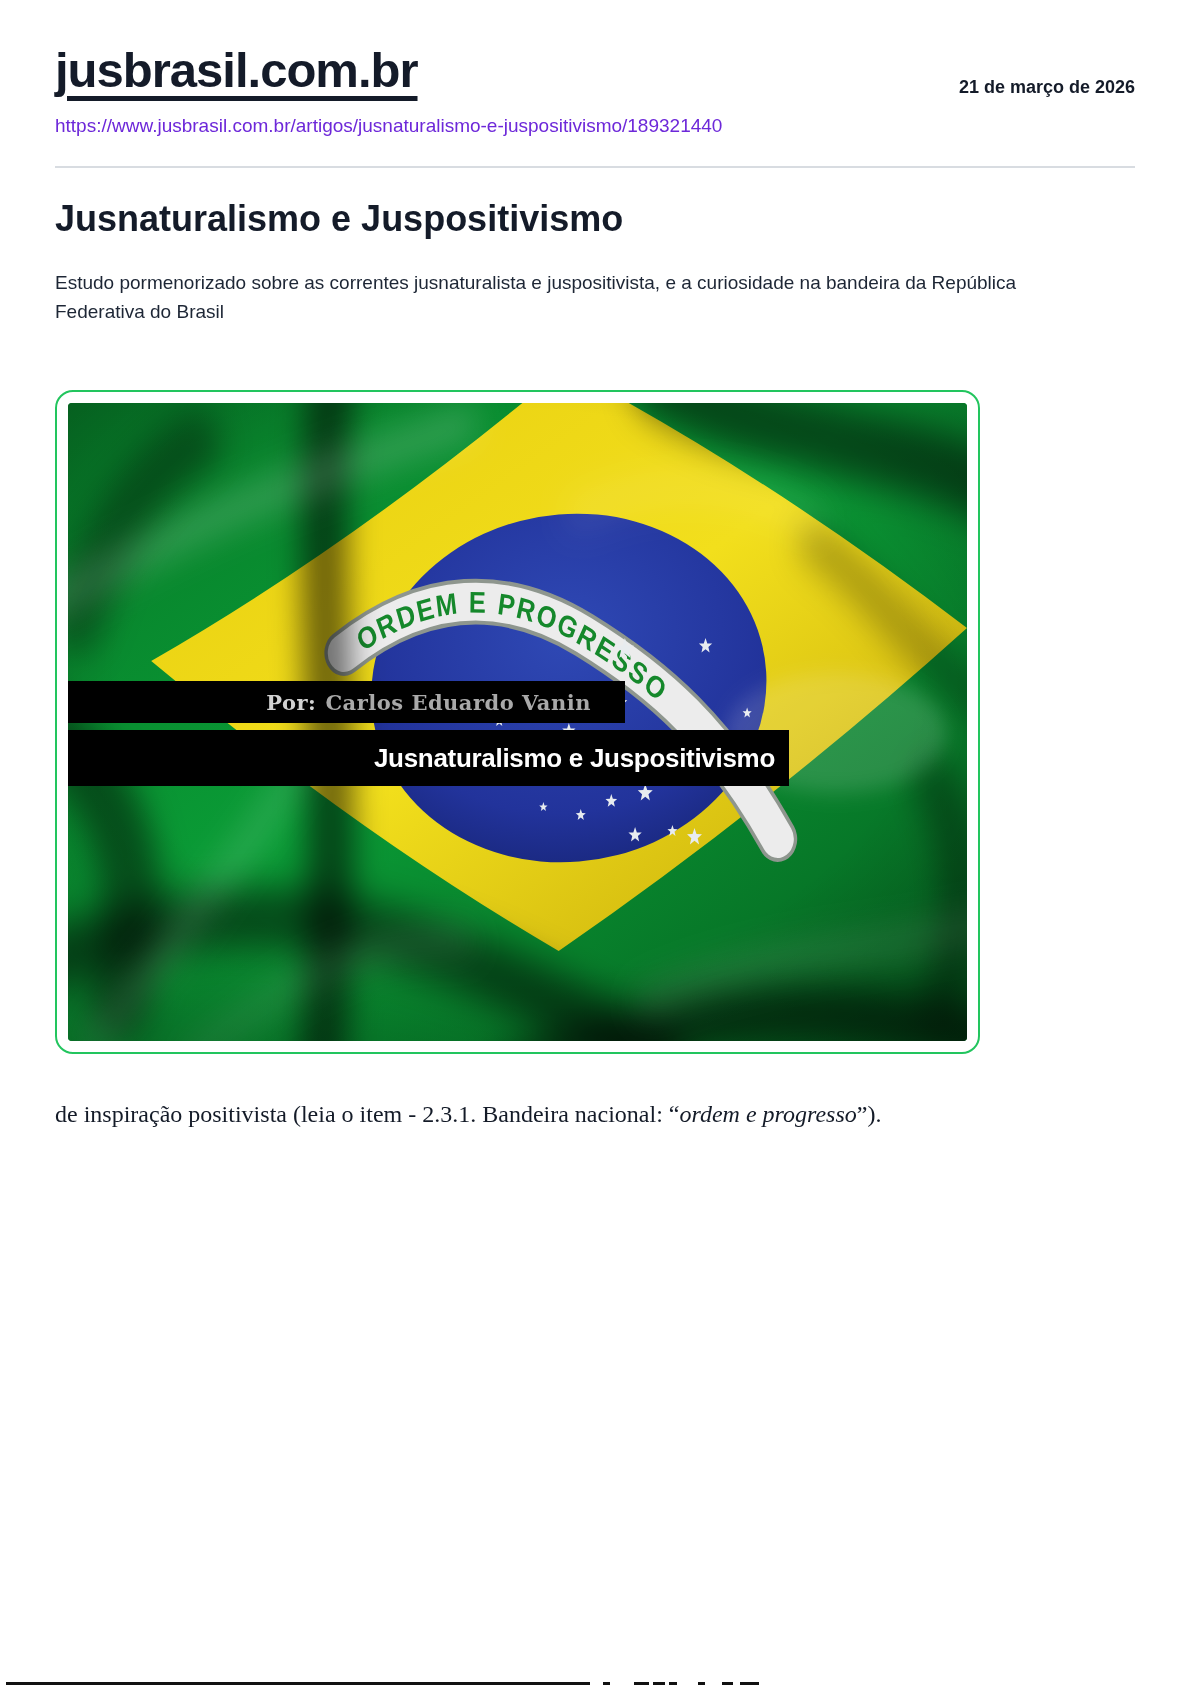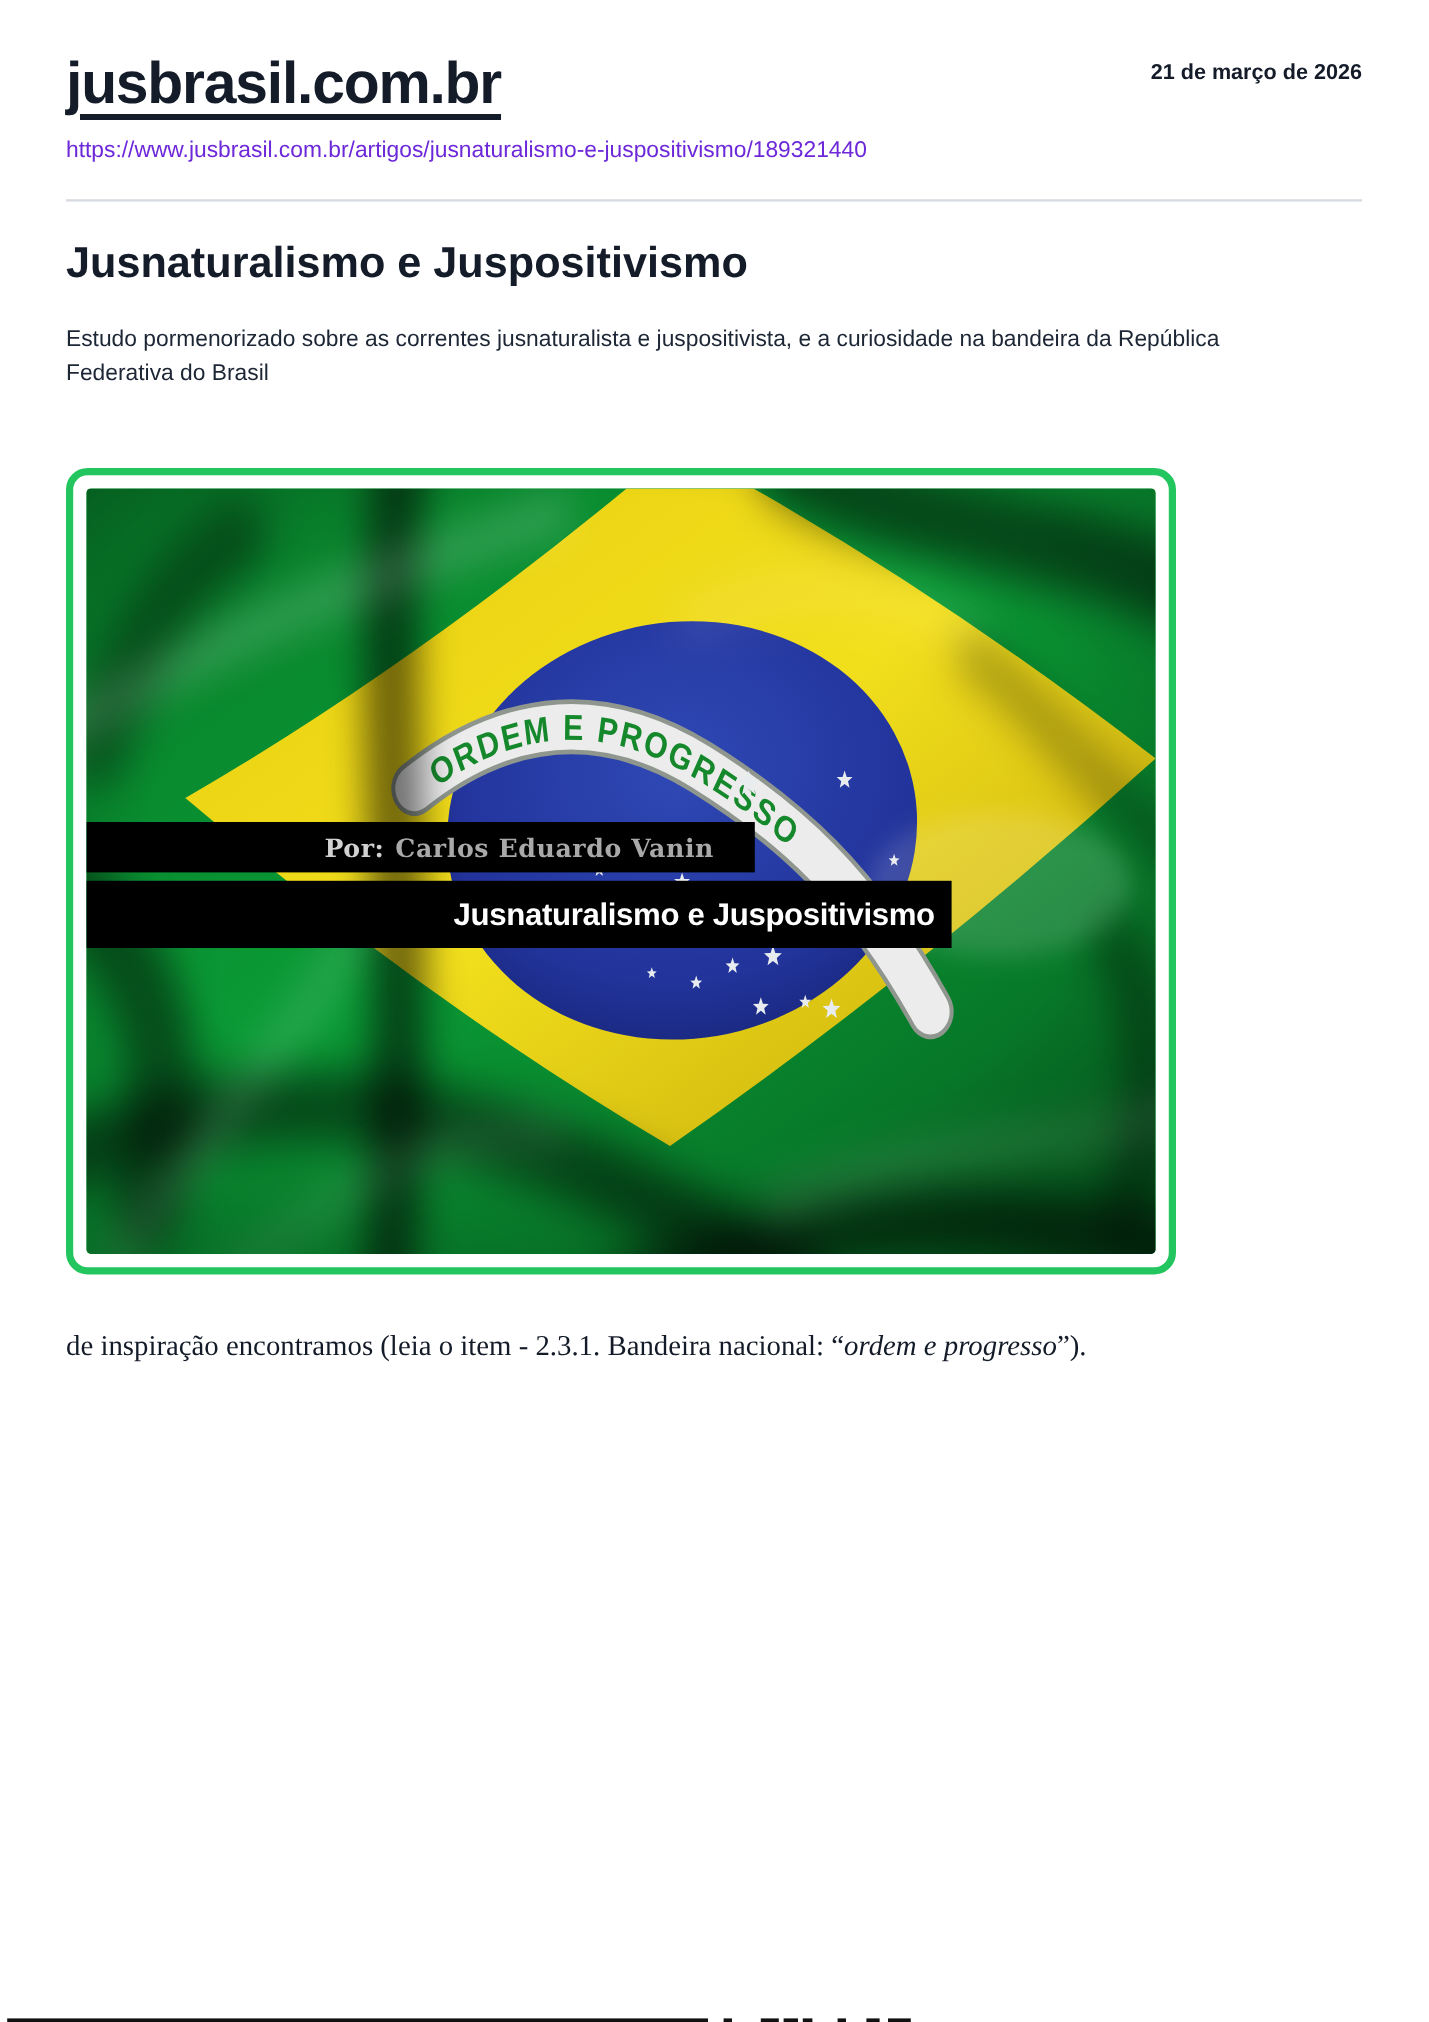--- a/index.html
+++ b/index.html
@@ -4,38 +4,38 @@
 <style>
   html,body{margin:0;padding:0;}
   body{
     width:1191px;height:1685px;position:relative;overflow:hidden;
     background:#ffffff;color:#151c2a;
     font-family:"Liberation Sans", sans-serif;
   }
   .content{padding:42px 56px 0 55px;}
 
   
-  .header-row{display:flex;justify-content:space-between;align-items:flex-start;}
+  .header-row{display:flex;justify-content:space-between;align-items:flex-end;}
   .site-title{
     font-size:49px;font-weight:bold;letter-spacing:-1px;line-height:1.15;
     color:#141b29;text-decoration:underline;
     text-decoration-thickness:5px;text-underline-offset:9px;
   }
   .page-date{font-size:18px;font-weight:bold;margin-top:8px;color:#141b29;}
   .avail{font-size:19px;font-weight:bold;margin-top:26px;line-height:24px;}
   .url{font-size:19px;margin-top:16px;line-height:24px;color:#6d28d9;}
   .divider{border:none;border-top:2px solid #d8dce1;margin:28px 0 0 0;}
 
   
   .article-title{font-size:36px;font-weight:bold;margin:30px 0 0 0;color:#141b29;}
   .subtitle{font-size:19px;line-height:29px;margin-top:28px;color:#1d2635;max-width:1010px;}
 
   
   .flag-card{
-    margin-top:64px;border:6px solid #22c55e;border-radius:18px;
+    margin-top:64px;border:2px solid #22c55e;border-radius:18px;
     padding:11px;box-sizing:border-box;width:925px;
   }
   .flag-img{position:relative;height:638px;border-radius:4px;overflow:hidden;background:#0a8f32;}
   .flag-img svg{position:absolute;inset:0;display:block;}
 
   .bar-author{
     position:absolute;left:0;top:278px;width:557px;height:42px;background:#000;
     display:flex;align-items:center;justify-content:flex-end;
     padding-right:34px;box-sizing:border-box;
     font-family:"DejaVu Serif", serif;font-weight:bold;font-size:21px;
@@ -174,21 +174,21 @@
         <span>Carlos Eduardo Vanin</span>
       </div>
       <div class="bar-title">
         <span>Jusnaturalismo e Juspositivismo</span>
       </div>
     </div>
   </div>
 
   <div class="body-copy">
     <div class="para first">
-      <div class="line"><span>de inspiração encontramos (leia o item - 2.3.1. Bandeira nacional: “</span><span class="it">ordem e progresso</span><span>”).</span></div>
+      <div class="line"><span>de inspiração positivista (leia o item - 2.3.1. Bandeira nacional: “</span><span class="it">ordem e progresso</span><span>”).</span></div>
     </div>
   </div>
 
 </div>
 
 <div class="cutoff">
   <div class="seg" style="left:6px;width:584px;"></div>
   <div class="seg" style="left:603px;width:7px;"></div>
   <div class="seg" style="left:634px;width:15px;"></div>
   <div class="seg" style="left:653px;width:12px;"></div>

